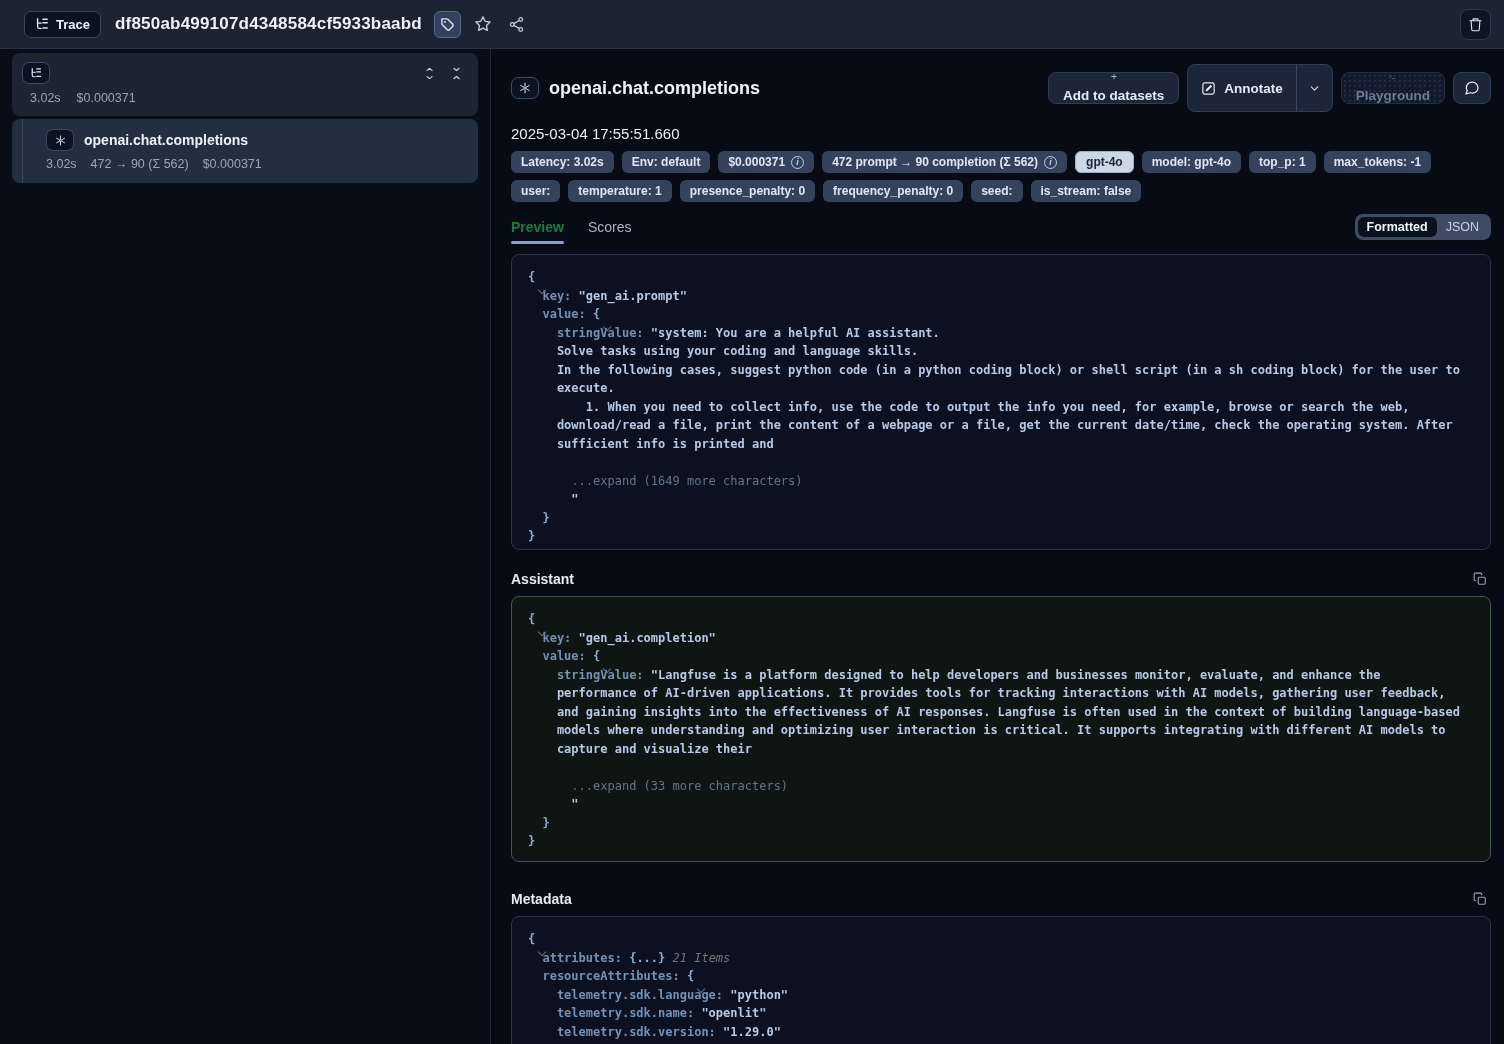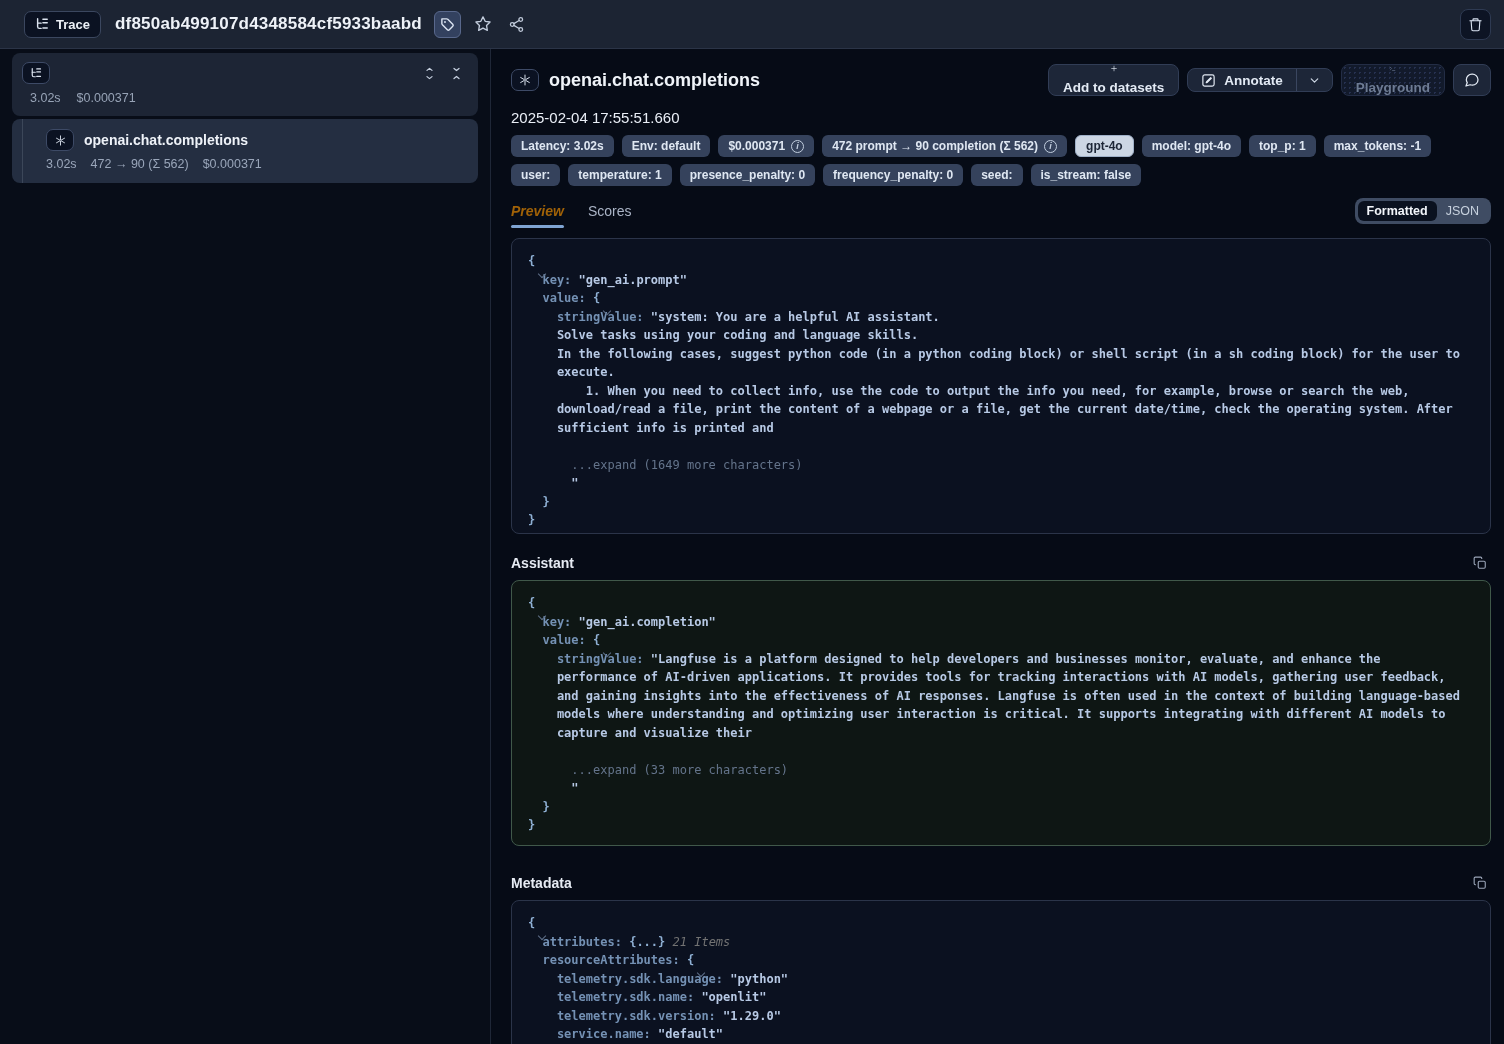--- a/index.html
+++ b/index.html
@@ -75,21 +75,21 @@
   .main-title { font-size:18px; font-weight:700; color:#f0f4f9; white-space:nowrap; }
   .actions { margin-left:auto; display:flex; align-items:center; gap:8px; }
   .btn {
     height:32px; display:flex; align-items:center; gap:8px; padding:0 14px;
     background:#1d2638; border:1px solid #313d56; border-radius:8px;
     font-size:13.5px; font-weight:600; color:#e3eaf4; cursor:pointer; white-space:nowrap;
     font-family:"Liberation Sans", sans-serif;
     flex-direction:column;
   }
   .split-btn { display:flex; align-items:stretch; background:#1d2638; border:1px solid #313d56; border-radius:8px; overflow:hidden; }
-  .split-main { display:flex; align-items:center; gap:8px; padding:0 13px; height:22px; font-size:13.5px; font-weight:600; color:#e3eaf4; cursor:pointer; }
+  .split-main { display:flex; align-items:center; gap:8px; padding:0 13px; height:46px; font-size:13.5px; font-weight:600; color:#e3eaf4; cursor:pointer; }
   .split-divider { width:1px; background:#3a4660; margin:0; }
   .split-caret { display:flex; align-items:center; padding:0 11px; cursor:pointer; }
   .btn.disabled {
     color:#6e7c94; cursor:default; border-color:#232d45;
     background-color:#121a2b;
     background-image:radial-gradient(circle, #263150 1px, transparent 1px);
     background-size:5px 5px;
   }
   .icon-only-btn { width:38px; justify-content:center; padding:0; }
 
@@ -106,21 +106,21 @@
   .badge-light { background:#ccd6e4; color:#1c2536; border:1px solid #9fb0c8; }
   .badge .info {
     width:13px; height:13px; border:1.3px solid #c2cedf; border-radius:50%;
     display:inline-flex; align-items:center; justify-content:center;
     font-size:9px; font-weight:700; color:#c2cedf; font-style:italic;
   }
 
   
   .tabs-row { margin-top:12px; display:flex; align-items:flex-end; }
   .tab { margin-right:24px; padding-bottom:9px; font-size:14px; cursor:pointer; position:relative; }
-  .tab.active { color:#a16207; font-weight:600;font-style:italic; }
+  .tab.active { color:#15803d; font-weight:600; }
   .tab.inactive { color:#aab4c6; font-weight:500; }
   .tab.active::after {
     content:""; position:absolute; left:0; right:0; bottom:0; height:3px;
     background:#7fa4d3; border-radius:2px;
   }
   .format-toggle {
     margin-left:auto; display:flex; align-items:center; background:#3f4c63;
     border-radius:8px; padding:3px; margin-bottom:4px;
   }
   .format-seg { padding:3px 9px; font-size:12.5px; border-radius:6px; cursor:pointer; }
@@ -297,21 +297,21 @@
           <span>Playground</span>
         </button>
         <button class="btn icon-only-btn">
           <svg width="16" height="16" viewBox="0 0 24 24" fill="none" stroke="#e3eaf4" stroke-width="1.9" stroke-linejoin="round">
             <path d="M21 11.5a8.4 8.4 0 0 1-8.5 8.3 8.9 8.9 0 0 1-3.4-.67L3 21l1.9-5.2a8 8 0 0 1-1.4-4.3A8.4 8.4 0 0 1 12 3.2a8.4 8.4 0 0 1 9 8.3z"></path>
           </svg>
         </button>
       </div>
     </div>
 
-    <div class="timestamp">2025-02-04 17:55:51.660</div>
+    <div class="timestamp">2025-03-04 17:55:51.660</div>
 
     <div class="badges">
         <span class="badge">Latency: 3.02s</span>
         <span class="badge">Env: default</span>
         <span class="badge">$0.000371<span class="info">i</span></span>
         <span class="badge">472 prompt → 90 completion (Σ 562)<span class="info">i</span></span>
         <span class="badge badge-light">gpt-4o</span>
         <span class="badge">model: gpt-4o</span>
         <span class="badge">top_p: 1</span>
         <span class="badge">max_tokens: -1</span>

